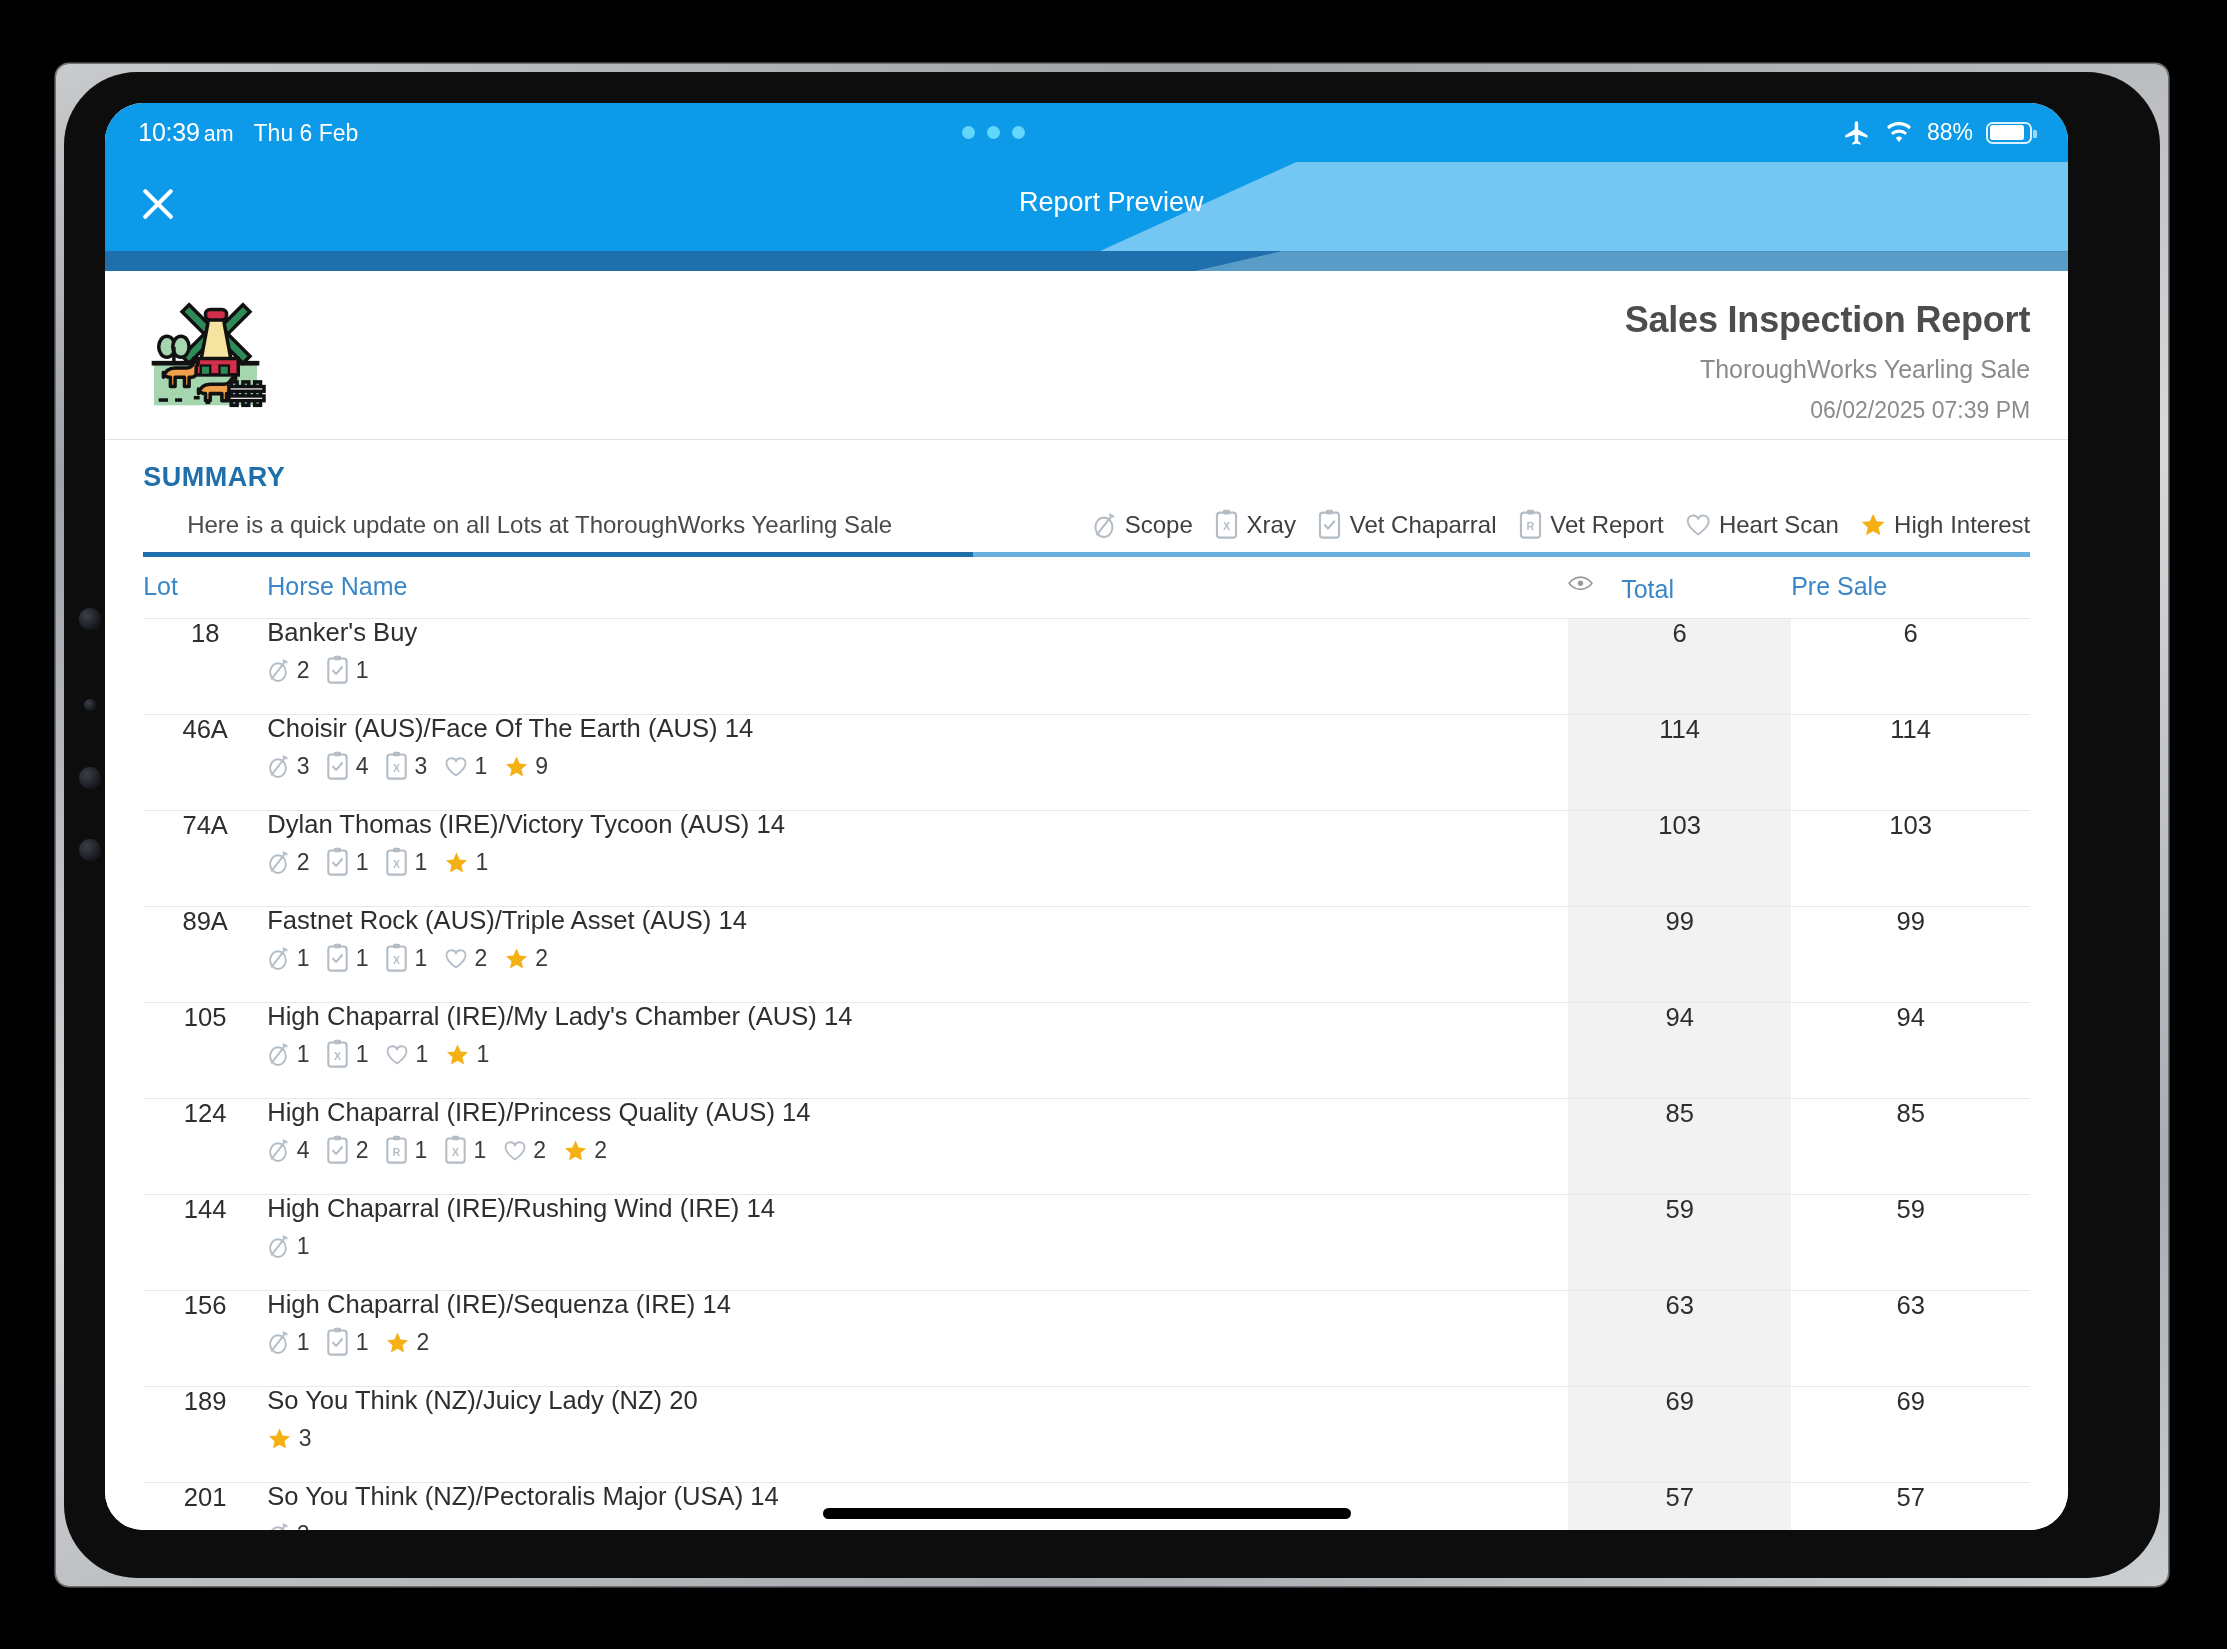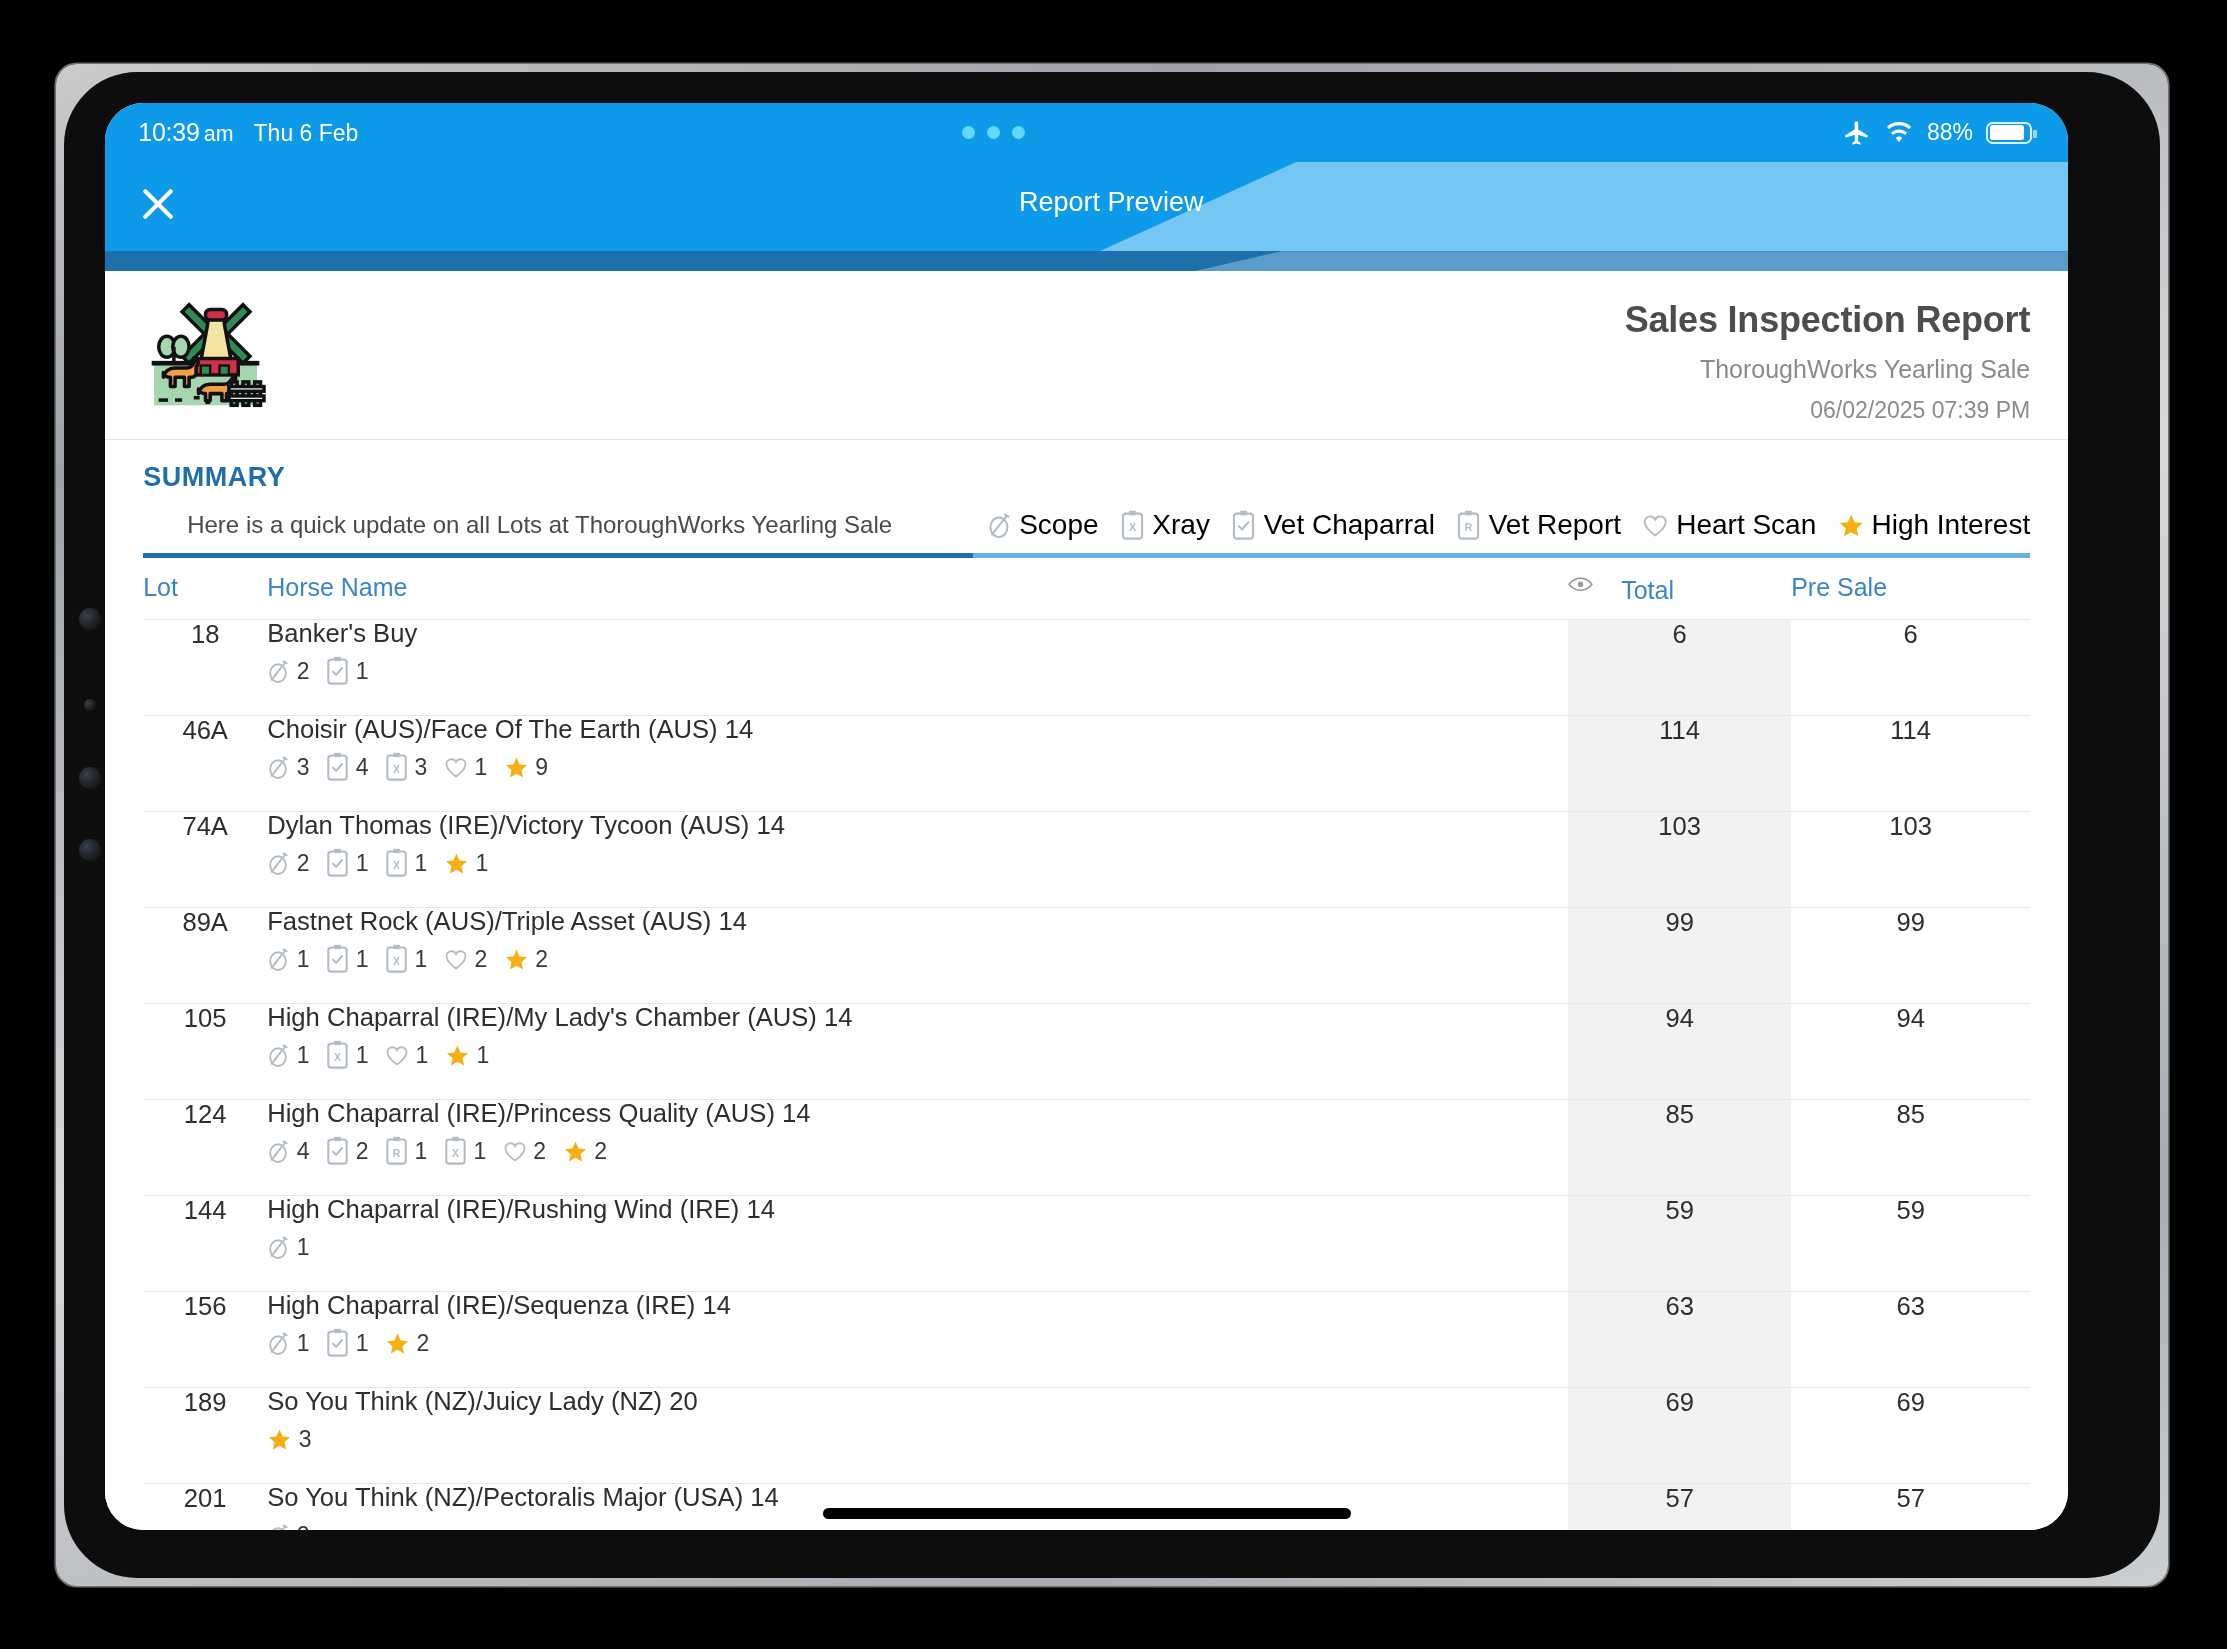--- a/index.html
+++ b/index.html
@@ -10,21 +10,21 @@
     overflow: hidden;
   }
 
   
   #stage { position: relative; width: 2227px; height: 1650px; background:#000; }
 
   .device-outer {
     position: absolute;
     left: 56px; top: 64px;
     width: 2112px; height: 1522px;
-    border-radius: 21px;
+    border-radius: 13px;
     background: linear-gradient(160deg,#c9cbcd 0%, #9fa2a6 18%, #d7d9db 50%, #a8abaf 82%, #cdd0d2 100%);
     box-shadow: 0 0 0 1.6px #6e7174;
   }
   .device-inner {
     position: absolute;
     left: 8.2px; top: 8.2px; right: 8.2px; bottom: 8.2px;
     border-radius: 73px;
     background: #0d0d0d;
   }
   .screen {
@@ -140,21 +140,21 @@
   }
 
   .legend-row {
     display: flex; align-items: center; justify-content: space-between;
     padding: 16.5px 38px 11.5px 38px;
     margin-left: 44px;
   }
   .legend-text { font-size: 24px; color: #4a4a4a; }
   .legend-items { display: flex; align-items: center; gap: 21.4px; }
   .legend-item { display: flex; align-items: center; gap: 7.4px; }
-  .legend-item .lbl { font-size: 28px; color: #000000; }
+  .legend-item .lbl { font-size: 24px; color: #404040; }
 
   
   .hdr-rule { position: relative; height: 5.8px; margin: 0 38px 0 38px; background:#1e6fab; }
   .hdr-rule i { position:absolute; right:0; top:0; height:100%; width:56%; background:#6ab0e0; display:block;}
 
   
   table.rep { width: calc(100% - 76px); margin: 0 38px; border-collapse: collapse; table-layout: fixed; }
   table.rep th {
     color: #3a86c8; font-size: 25px; font-weight: 400; padding: 11.5px 0 13.2px 0;
     text-align: left;

